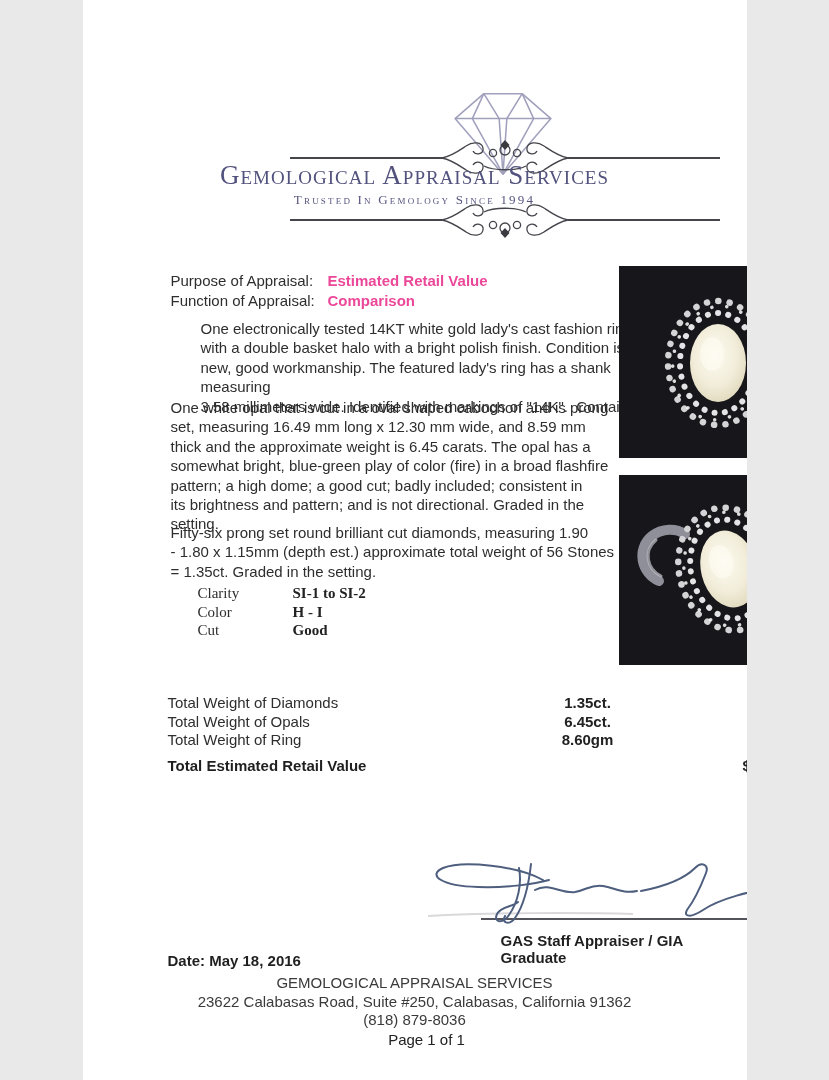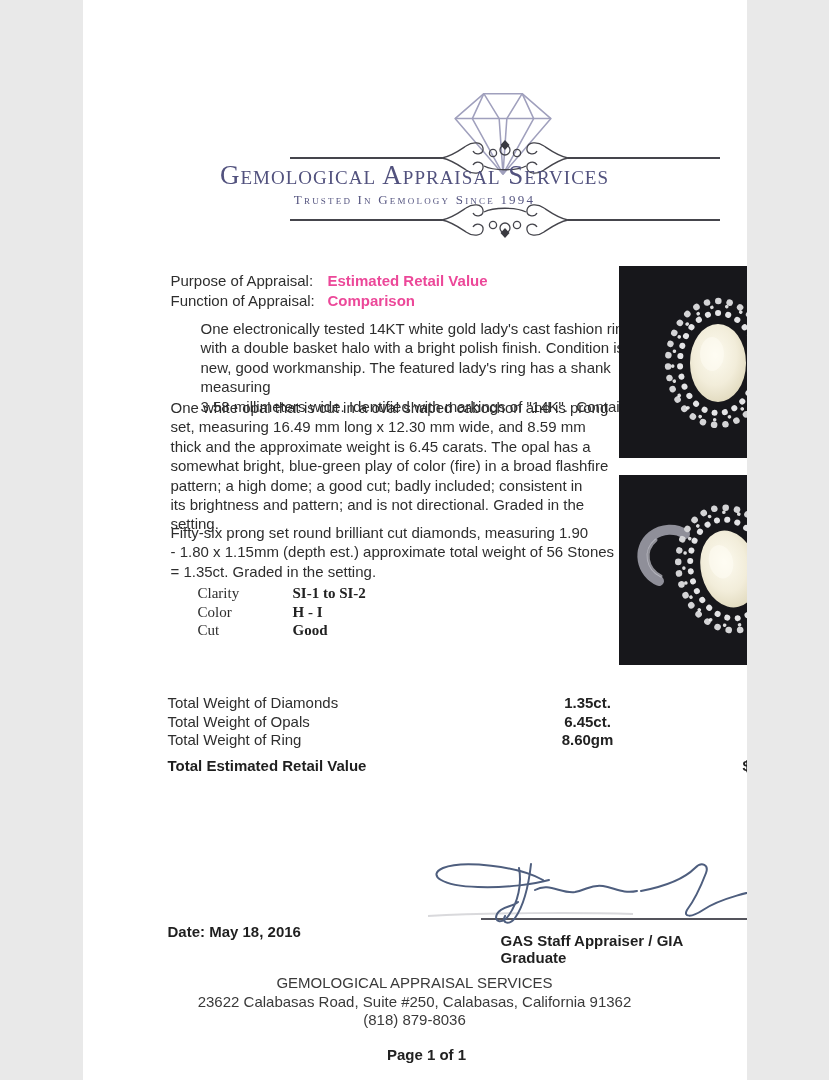--- a/index.html
+++ b/index.html
@@ -30,21 +30,21 @@
   .totals{display:grid;grid-template-columns:360px 120px;line-height:18.6px;}
   .totals .v{text-align:center;font-weight:bold;color:#222;}
   .retail-label{font-weight:bold;color:#1f1f1f;}
   .retail-cur,.retail-val{font-weight:bold;color:#1f1f1f;}
   .bold-line{font-weight:bold;color:#1f1f1f;}
   
   .photo{background:#17171b;}
   .photo svg{display:block;}
   
   .footer{left:0;right:0;top:974px;text-align:center;line-height:18.6px;color:#3a3a3a;}
-  .footer .page-line{font-weight:bold;color:#222;margin-top:16px;padding-left:24px;}
+  .footer .page-line{font-weight:normal;color:#222;margin-top:1px;padding-left:24px;}
 </style>
 </head>
 <body>
 
 <div class="page">
 
   <svg class="abs" style="left:358px;top:86px;" width="124" height="92" viewBox="0 0 124 96">
     <g fill="none" stroke="#a0a0bd" stroke-width="1.6" stroke-linejoin="round">
       <path d="M12,34 L42,8 L82,8 L112,34 L62,92 Z"></path>
       <path d="M12,34 H112"></path>
@@ -179,21 +179,21 @@
     <path d="M58,61 L405,61" stroke="#54545c" stroke-width="2.2" fill="none"></path>
     <g fill="none" stroke="#4e5e7e" stroke-width="2" stroke-linecap="round" stroke-linejoin="round">
       <path d="M120,22 C95,8 40,2 20,10 C4,17 18,28 55,29 C85,30 112,26 126,22"></path>
       <path d="M96,10 C99,26 95,44 86,57 C80,66 70,65 74,56 C78,48 90,49 95,44"></path>
       <path d="M108,6 C106,24 102,46 92,60 C87,67 78,66 82,58"></path>
       <path d="M112,32 C126,24 138,36 152,34 C164,32 168,26 180,28 C192,30 200,36 214,33"></path>
       <path d="M218,33 C244,28 262,20 272,10 C279,3 286,7 283,15 C278,28 270,44 264,52 C260,59 268,60 280,52 C296,41 330,32 352,30 C376,28 398,34 394,42 C388,52 356,52 338,46"></path>
     </g>
   </svg>
 
-  <span class="abs bold-line" style="left:85px;top:923px;">Date: May 18, 2016</span>
+  <span class="abs bold-line" style="left:85px;top:952px;">Date: May 18, 2016</span>
   <span class="abs bold-line" style="left:418px;top:932px;">GAS Staff Appraiser / GIA Graduate</span>
 
   <div class="abs footer">
     <div>GEMOLOGICAL APPRAISAL SERVICES</div>
     <div>23622 Calabasas Road, Suite #250, Calabasas, California 91362</div>
     <div>(818) 879-8036</div>
     <div class="page-line">Page 1 of 1</div>
   </div>
 
 </div>

